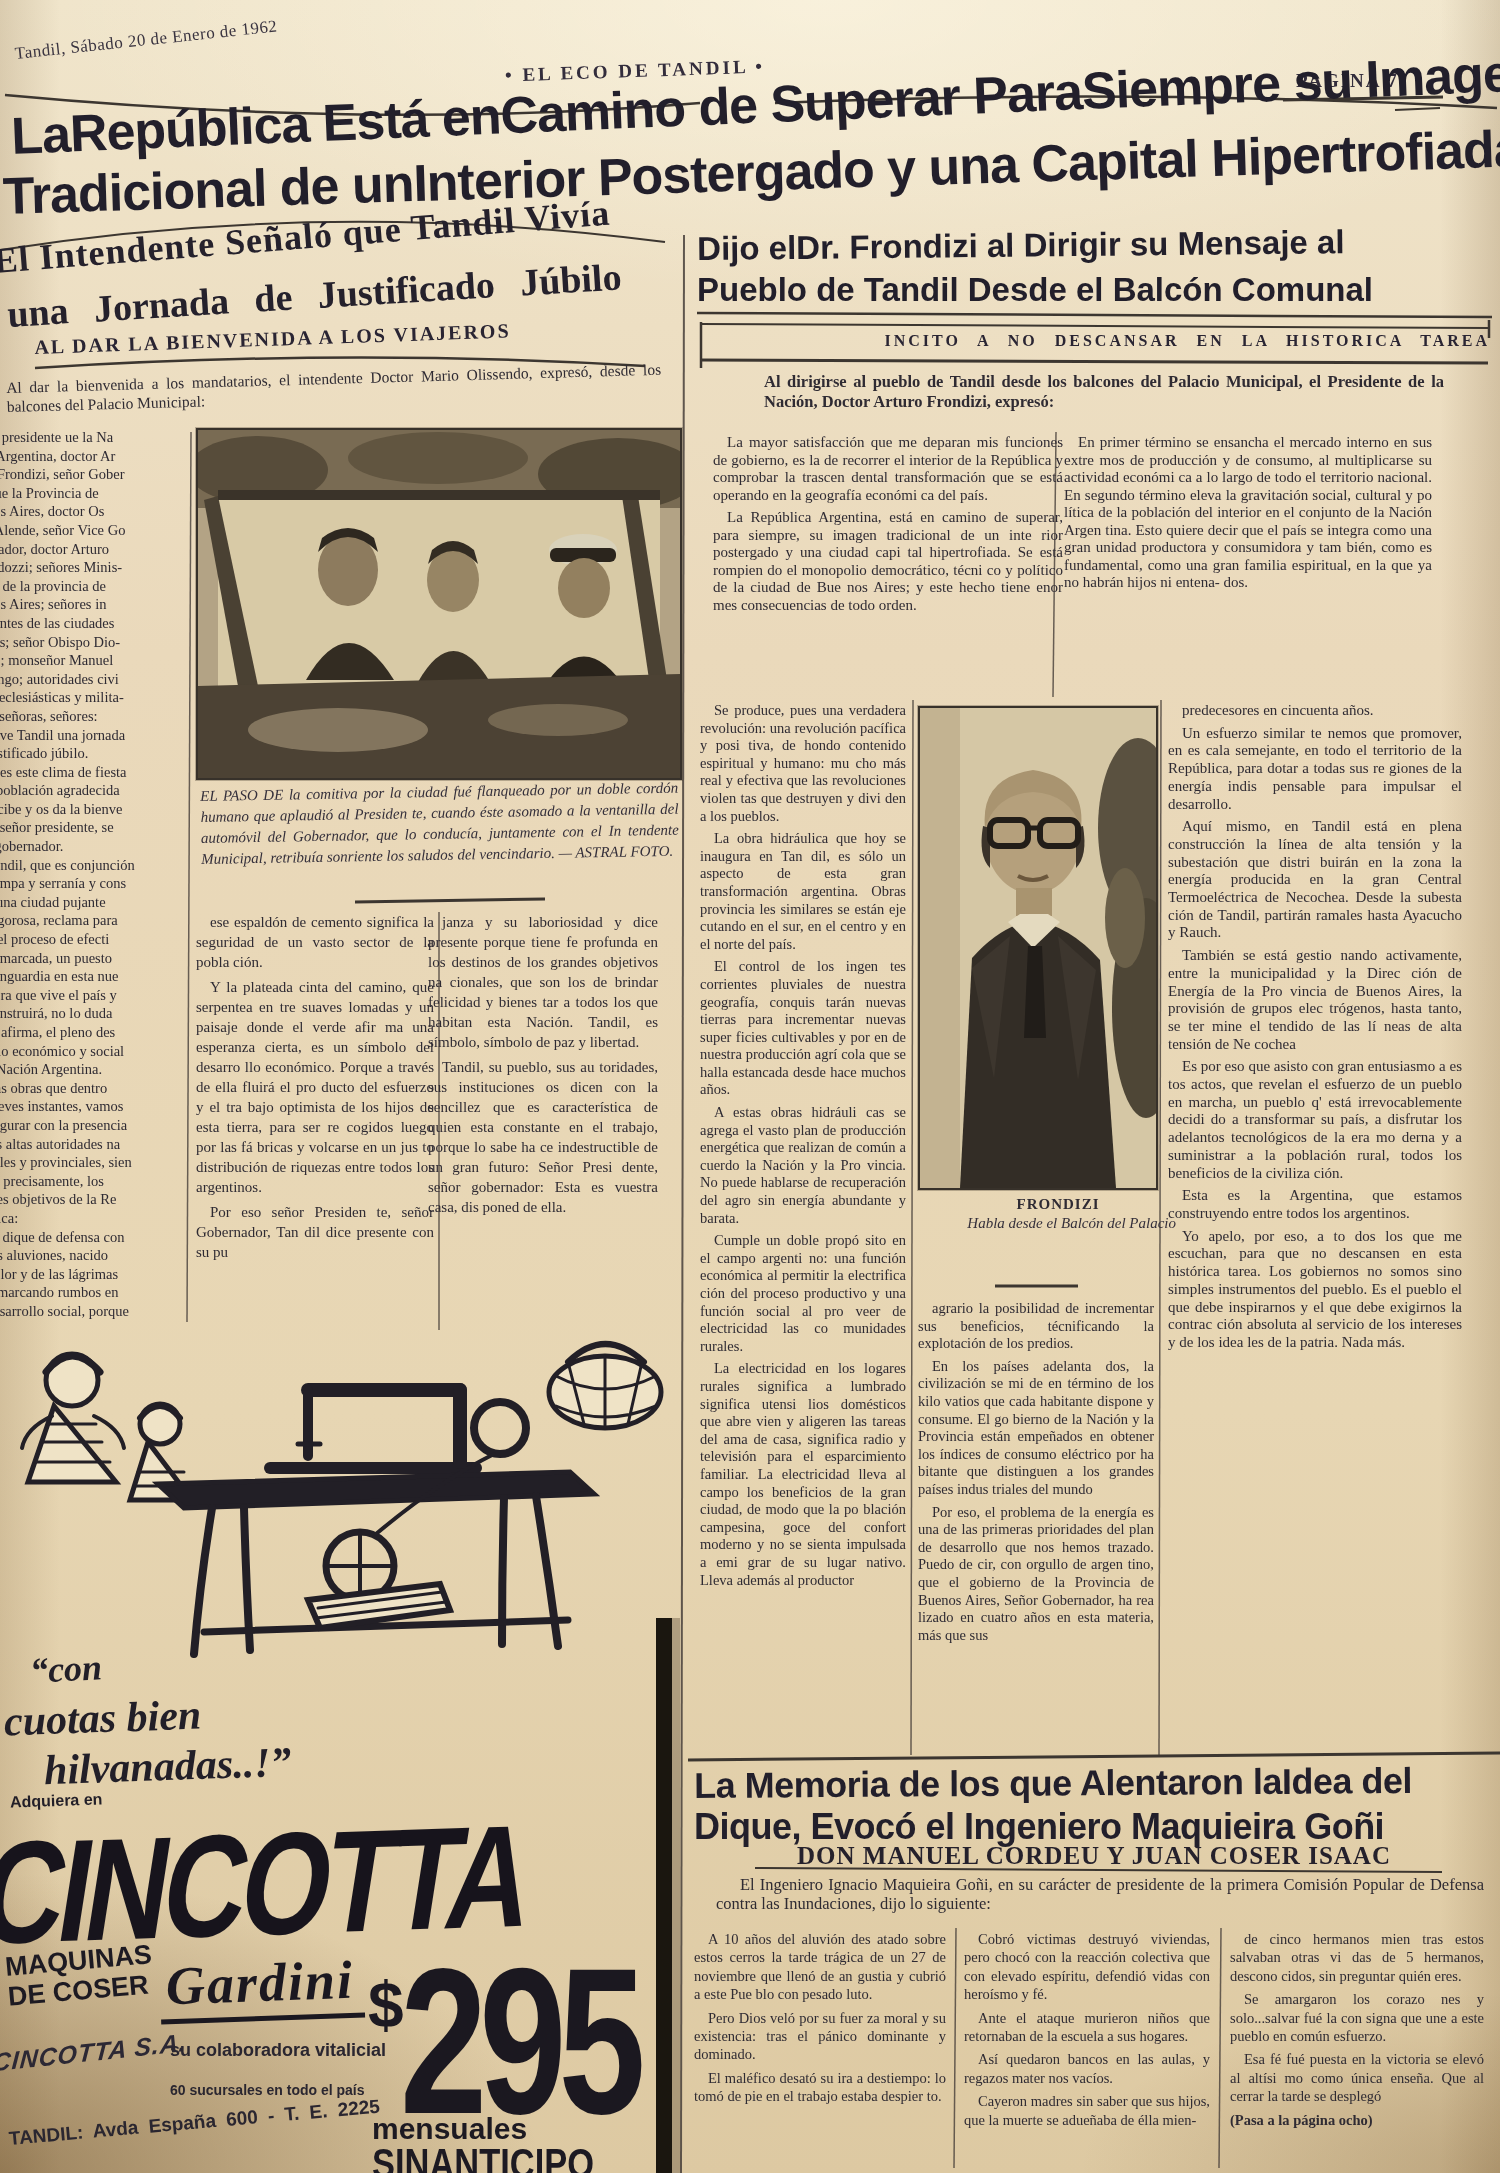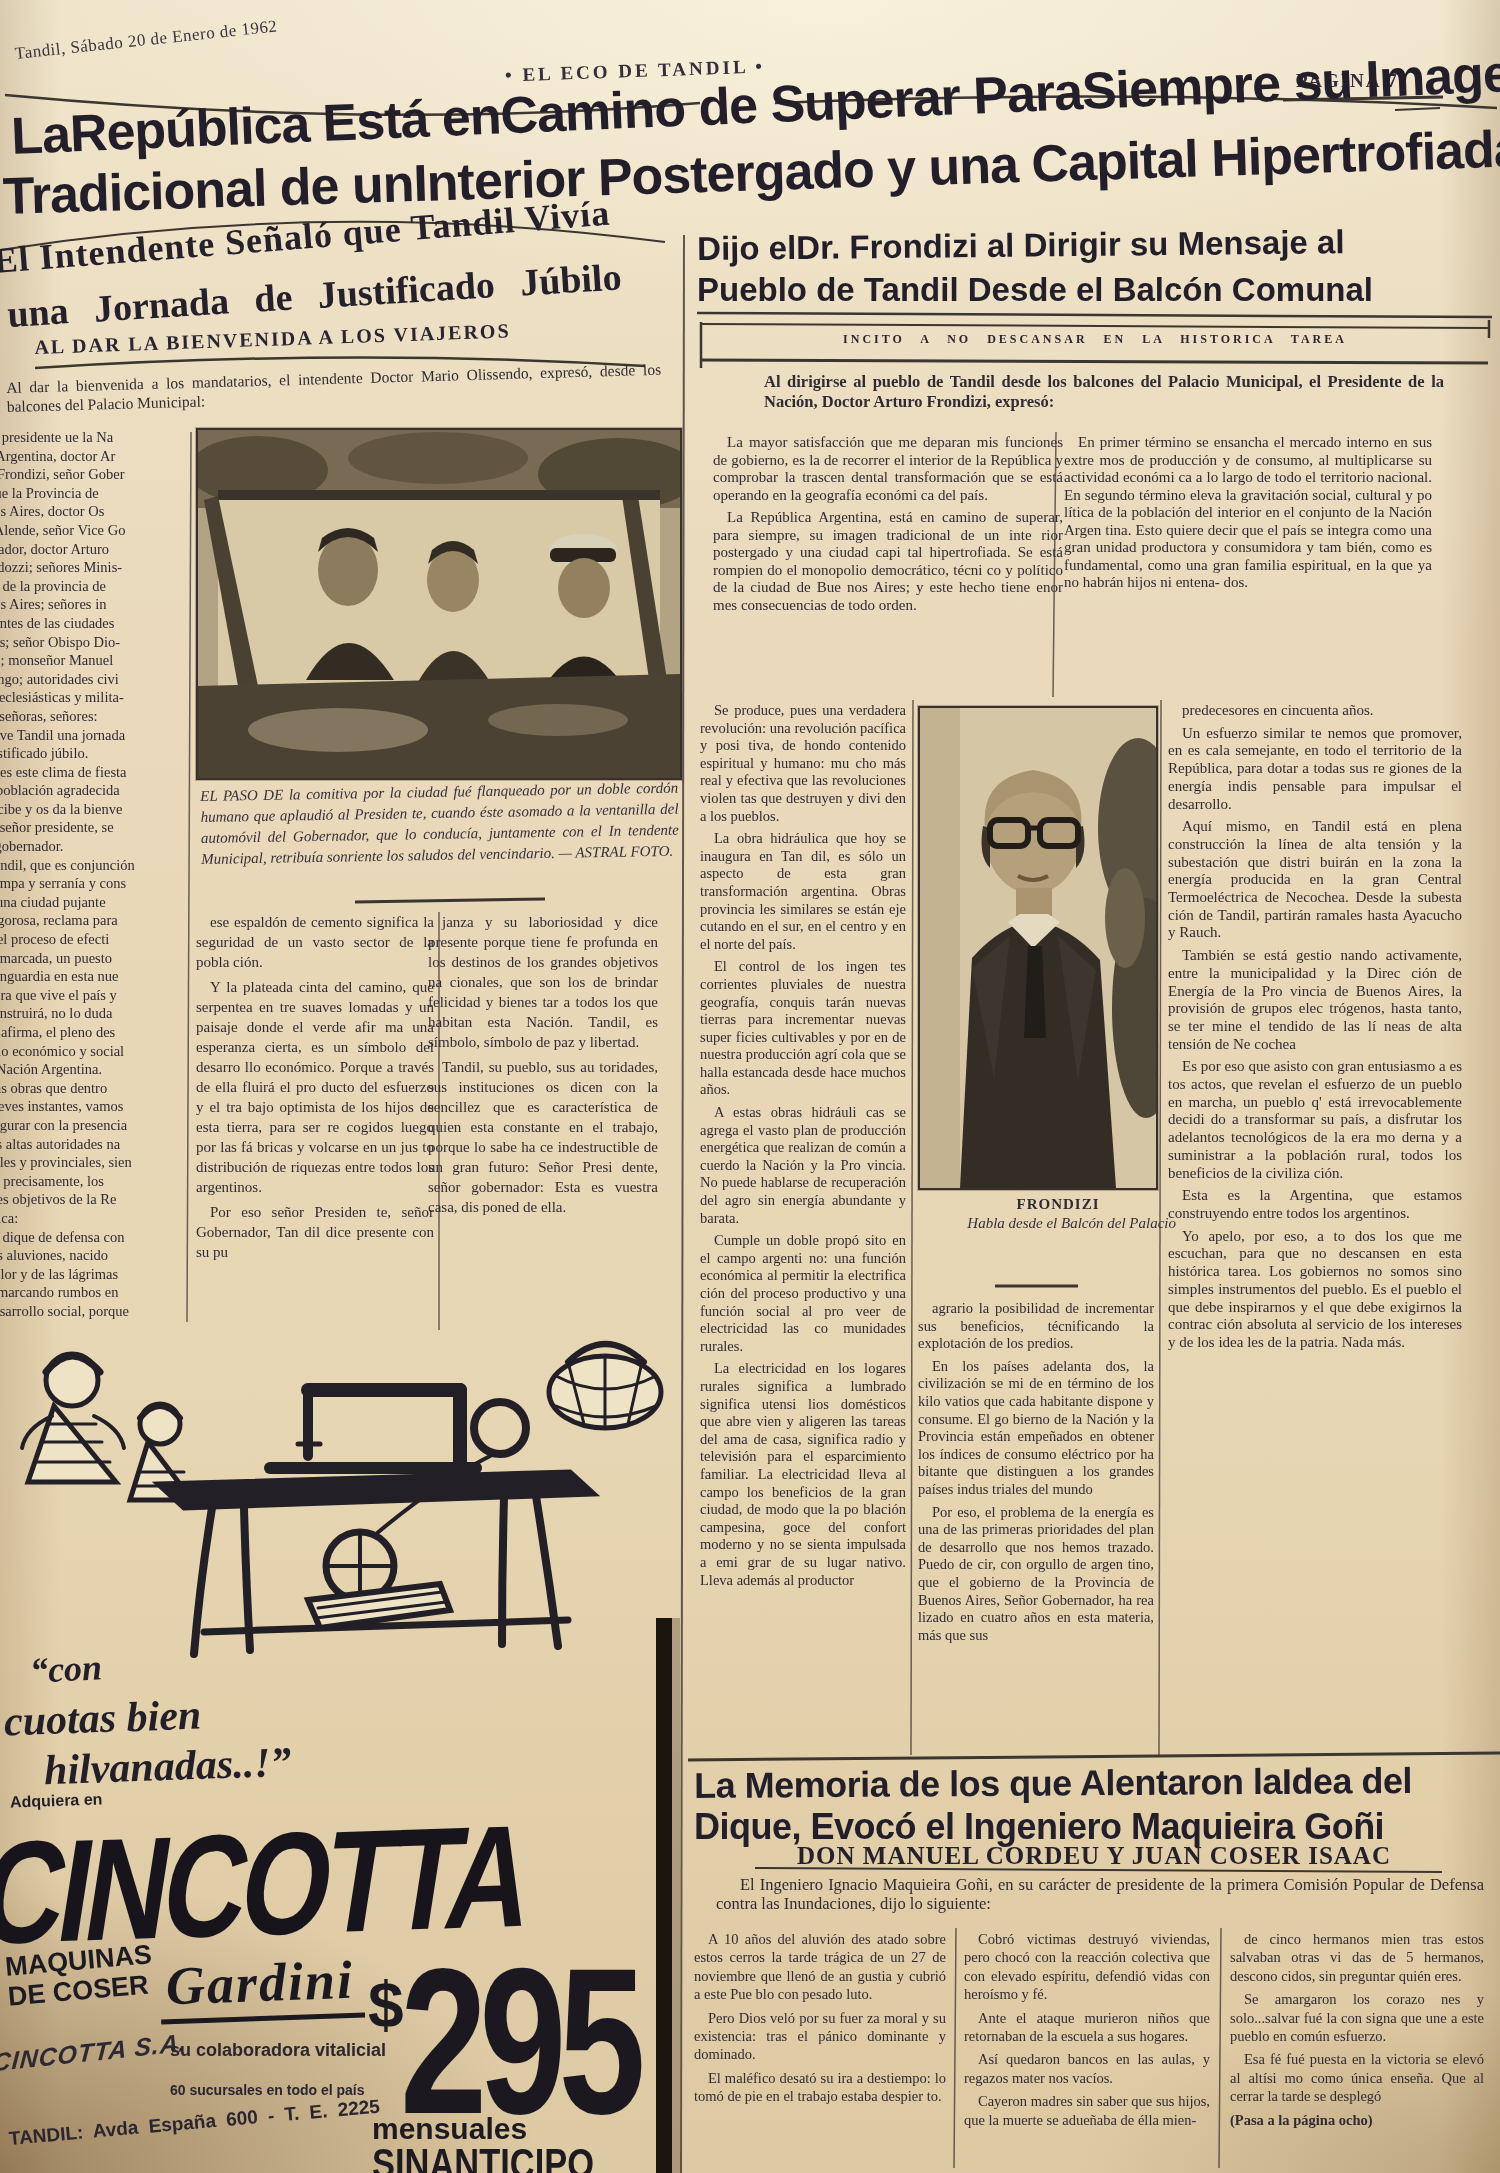--- a/index.html
+++ b/index.html
@@ -252,21 +252,21 @@
   <div class="abs small-note" style="left:170px;top:2040px;font-size:18px;color:#2a2630;">su colaboradora vitalicial</div>
   <div class="abs small-note" style="left:170px;top:2082px;font-size:14px;color:#2a2630;">60 sucursales en todo el país</div>
 
   <div class="abs sans-b" style="left:368px;top:1968px;font-size:64px;">$</div>
   <div class="abs price-digits" style="left:400px;top:1938px;">295</div>
   <div class="abs sans-b" style="left:372px;top:2112px;font-size:30px;">mensuales</div>
   <div class="abs sans-b" style="left:372px;top:2140px;font-size:42px;letter-spacing:0;transform:scaleX(.82);transform-origin:left top;">SINANTICIPO</div>
 
   <div class="abs mainhl" style="left:697px;top:230px;font-size:33px;letter-spacing:0;transform:rotate(-.6deg);transform-origin:left top;">Dijo elDr. Frondizi al Dirigir su Mensaje al</div>
   <div class="abs mainhl" style="left:697px;top:271px;font-size:33px;letter-spacing:0;">Pueblo de Tandil Desde el Balcón Comunal</div>
-  <div class="abs kicker" style="left:700px;top:332px;width:790px;text-align:center;font-size:12px;letter-spacing:3px;word-spacing:10px;">INCITO A NO DESCANSAR EN LA HISTORICA TAREA</div>
+  <div class="abs kicker" style="left:700px;top:332px;width:790px;text-align:right;font-size:16px;letter-spacing:3px;word-spacing:10px;">INCITO A NO DESCANSAR EN LA HISTORICA TAREA</div>
   <div class="abs bold-intro" style="left:764px;top:372px;width:680px;font-size:16.5px;line-height:20px;">Al dirigirse al pueblo de Tandil desde los balcones del Palacio Municipal, el Presidente de la Nación, Doctor Arturo Frondizi, expresó:</div>
 
   <div class="abs col" style="left:700px;top:434px;width:350px;font-size:15px;line-height:17.5px;margin-left:13px;">
       <p>La mayor satisfacción que me deparan mis funciones de gobierno, es la de recorrer el interior de la República y comprobar la trascen dental transformación que se está operando en la geografía económi ca del país.</p>
       <p>La República Argentina, está en camino de superar, para siempre, su imagen tradicional de un inte rior postergado y una ciudad capi tal hipertrofiada. Se está rompien do el monopolio democrático, técni co y político de la ciudad de Bue nos Aires; y este hecho tiene enor mes consecuencias de todo orden.</p>
     </div>
   <div class="abs col" style="left:1064px;top:434px;width:368px;font-size:15px;line-height:17.5px;">
       <p>En primer término se ensancha el mercado interno en sus extre mos de producción y de consumo, al multiplicarse su actividad económi ca a lo largo de todo el territorio nacional. En segundo término eleva la gravitación social, cultural y po lítica de la población del interior en el conjunto de la Nación Argen tina. Esto quiere decir que el país se integra como una gran unidad productora y consumidora y tam bién, como es fundamental, como una gran familia espiritual, en la que ya no habrán hijos ni entena- dos.</p>
     </div>
 

